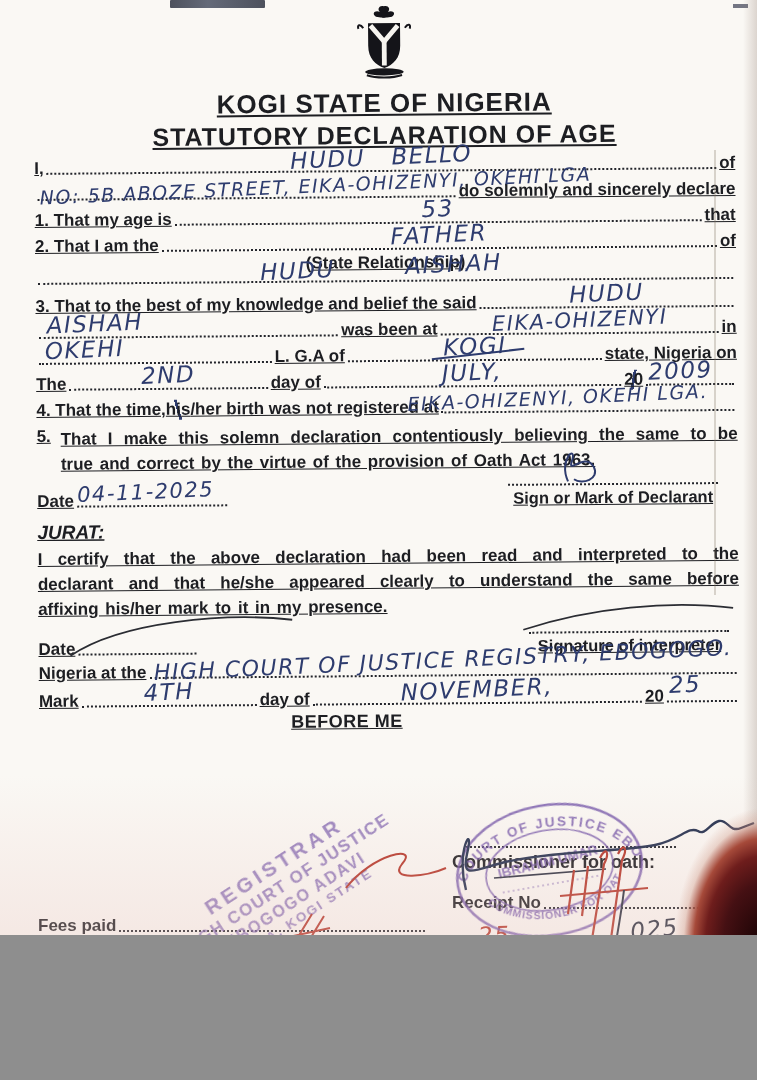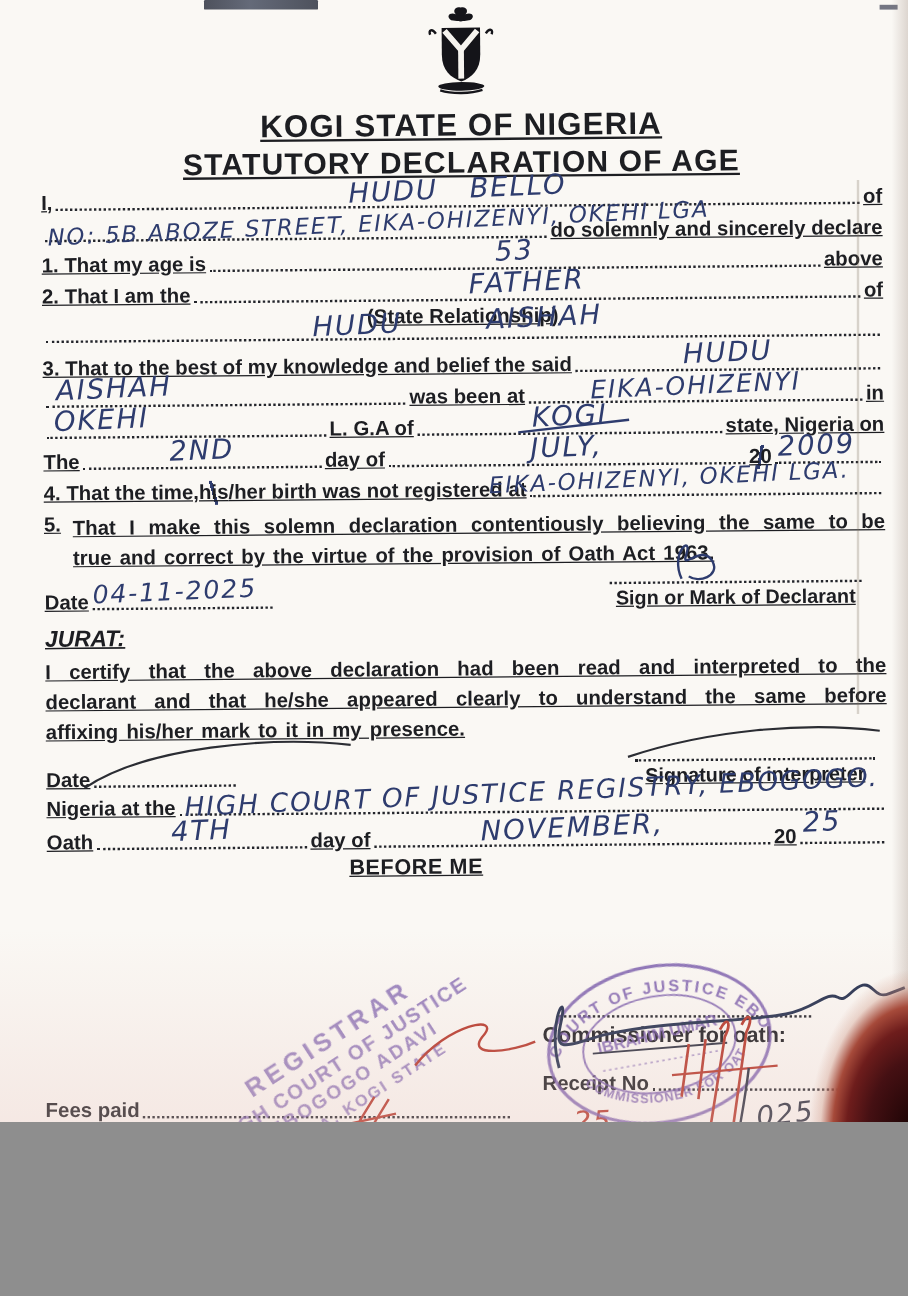--- a/index.html
+++ b/index.html
@@ -112,21 +112,21 @@
         <span class="hw sm" style="left:2px;">NO: 5B ABOZE STREET, EIKA-OHIZENYI, OKEHI LGA</span>
       </span>
       <span class="lbl">do solemnly and sincerely declare</span>
     </div>
 
     <div class="row">
       <span class="lbl">1.  That my age is</span>
       <span class="dots">
         <span class="hw c big">53</span>
       </span>
-      <span class="lbl">above</span>
+      <span class="lbl">that</span>
     </div>
 
     <div class="row" style="margin-bottom:1px;">
       <span class="lbl">2.  That I am the</span>
       <span class="dots">
         <span class="hw c big">FATHER</span>
       </span>
       <span class="lbl">of</span>
     </div>
     <div class="hint">(State Relationship)</div>
@@ -238,21 +238,21 @@
     </div>
 
     <div class="row" style="margin-bottom:8px;">
       <span class="lbl">Nigeria at the</span>
       <span class="dots">
         <span class="hw" style="left:4px;bottom:3px;font-size:22px;">HIGH COURT OF JUSTICE REGISTRY, EBOGOGO.</span>
       </span>
     </div>
 
     <div class="row" style="margin-bottom:2px;">
-      <span class="lbl">Oath</span>
+      <span class="lbl">Mark</span>
       <span class="dots fx" style="width:175px;">
         <span class="hw c big">4TH</span>
       </span>
       <span class="lbl">day of</span>
       <span class="dots">
         <span class="hw c big">NOVEMBER,</span>
       </span>
       <span class="lbl">20</span>
       <span class="dots fx" style="width:70px;">
         <span class="hw big" style="left:2px;bottom:4px;">25</span>

